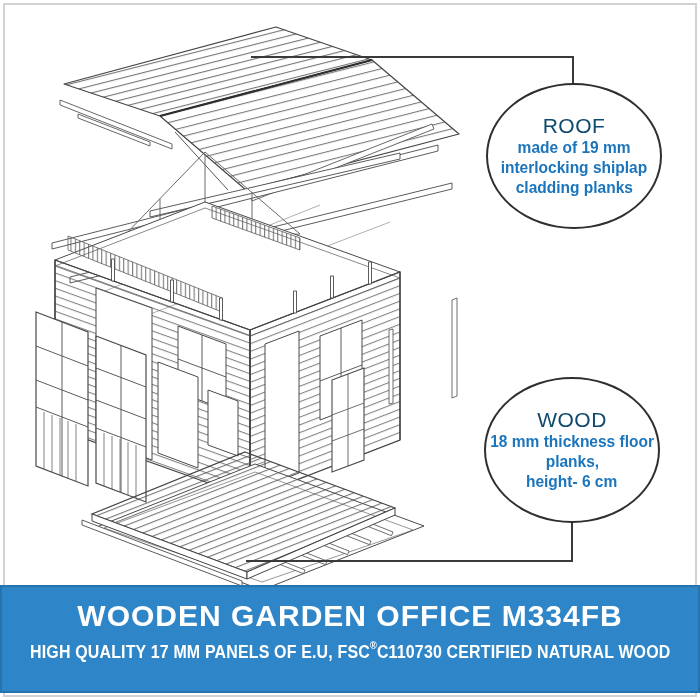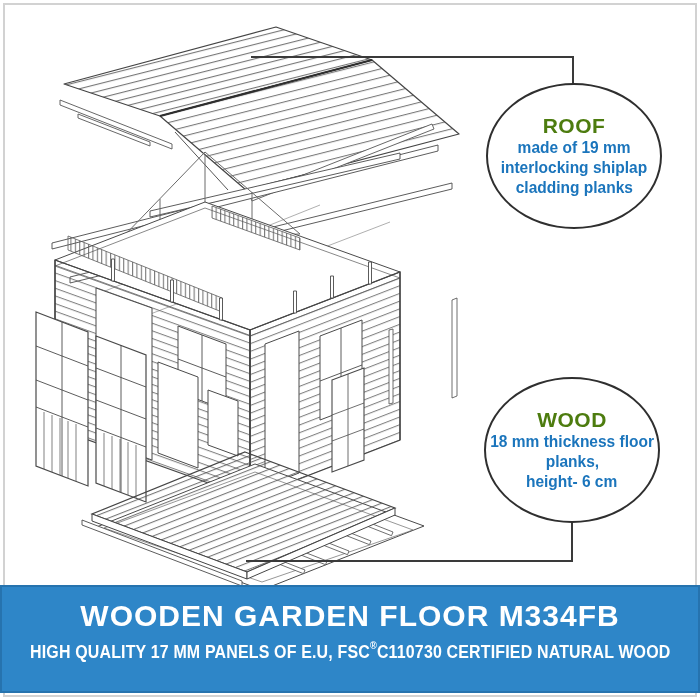--- a/index.html
+++ b/index.html
@@ -12,21 +12,21 @@
   }
   .drawing-svg{position:absolute;left:0;top:0;z-index:1;}
   .callout{
     position:absolute;z-index:2;background:#ffffff;border:2px solid #2f2f2f;border-radius:50%;
     display:flex;flex-direction:column;align-items:center;justify-content:center;
     text-align:center;box-sizing:border-box;
   }
   .callout-roof{left:486px;top:83px;width:176px;height:146px;}
   .callout-floor{left:484px;top:377px;width:176px;height:146px;}
   .callout-title{
-    font-weight:bold;font-size:21px;line-height:1.15;color:#4d7c0f;letter-spacing:0.5px;
+    font-weight:normal;font-size:21px;line-height:1.15;color:#0c4a6e;letter-spacing:0.5px;
   }
   .callout-line{
     font-weight:bold;font-size:16.5px;line-height:1.2;color:#1b75bc;white-space:nowrap;
     transform:scaleX(0.94);
   }
   .banner{
     position:absolute;left:0;top:585px;width:700px;height:108px;z-index:3;
     background:#2e86c8;border:2px solid #2673ae;box-sizing:border-box;
     display:flex;flex-direction:column;align-items:center;color:#ffffff;
   }
@@ -204,17 +204,17 @@
   </div>
 
   <div class="callout callout-floor">
     <div class="callout-title">WOOD</div>
     <div class="callout-line">18 mm thickness floor</div>
     <div class="callout-line">planks,</div>
     <div class="callout-line">height- 6 cm</div>
   </div>
 
   <div class="banner">
-    <div class="banner-title">WOODEN GARDEN FLOOR M334FB</div>
+    <div class="banner-title">WOODEN GARDEN OFFICE M334FB</div>
     <div class="banner-subtitle"><span>HIGH QUALITY 17 MM PANELS OF E.U, FSC</span><sup>®</sup><span>C110730 CERTIFIED NATURAL WOOD</span></div>
   </div>
 
 </div>
 
 </body></html>

